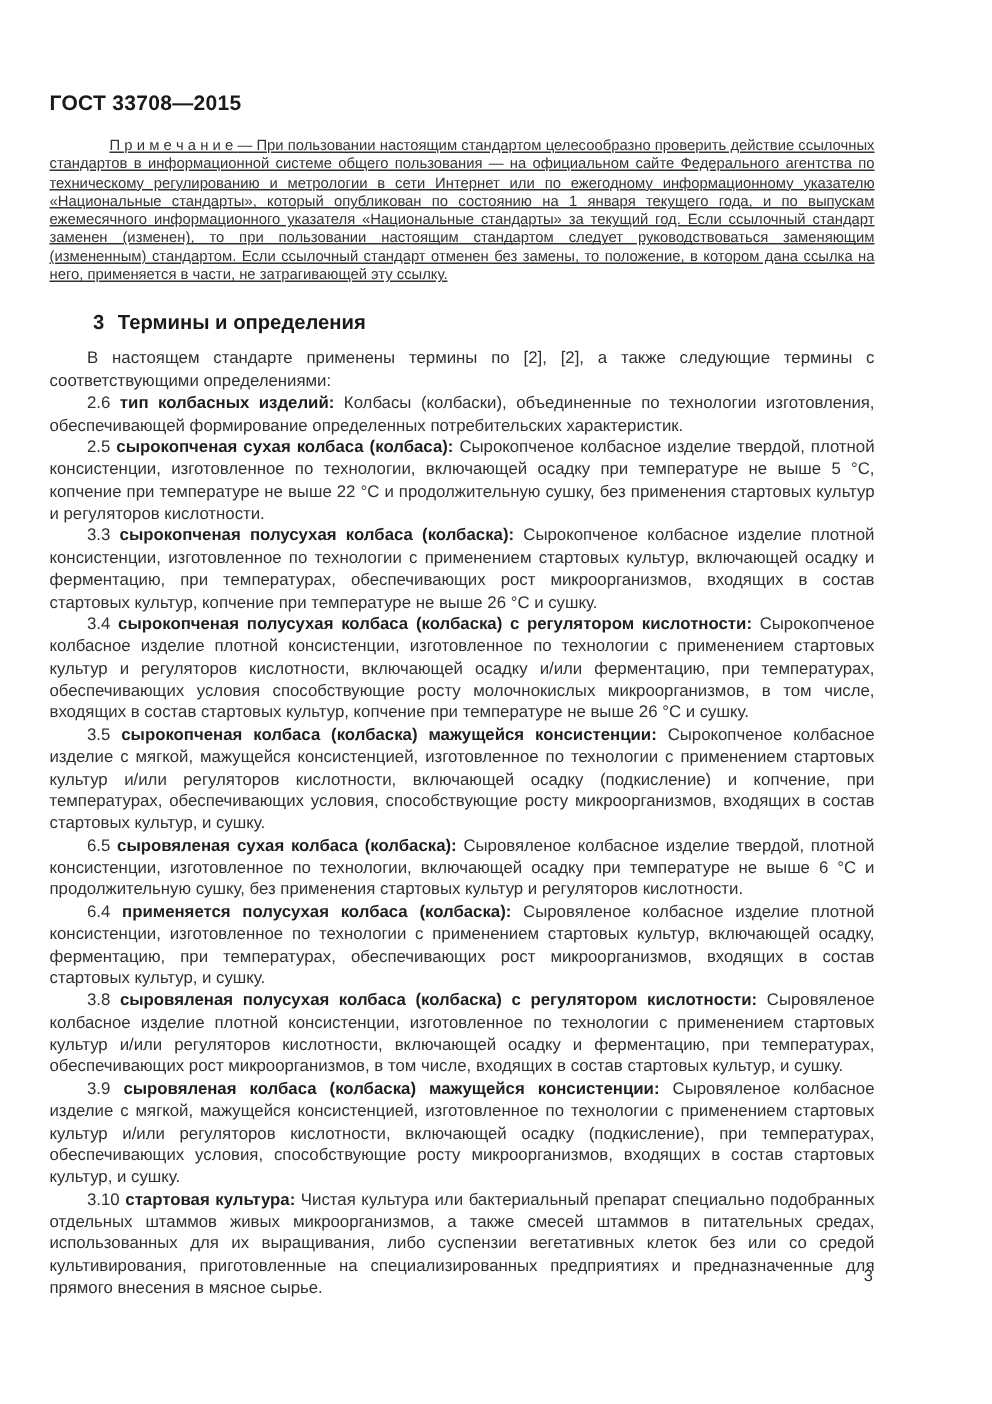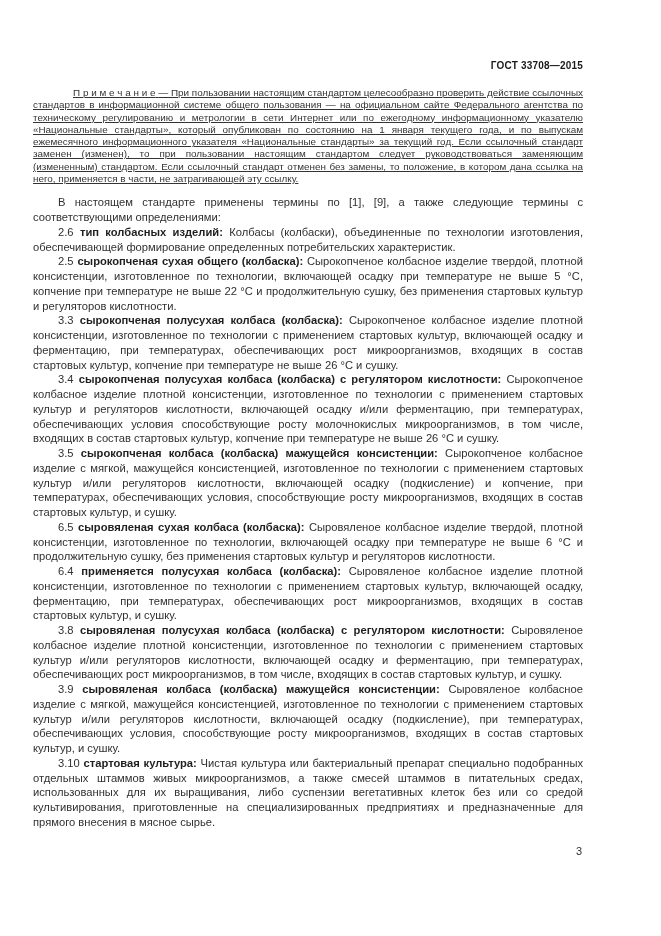--- a/index.html
+++ b/index.html
@@ -13,22 +13,22 @@
     overflow: hidden;
     box-sizing: border-box;
   }
   .content {
     position: absolute;
     left: 33px;
     top: 60px;
     width: 550px;
   }
   .doc-header {
-    text-align: right;
-    font-size: 10px;
+    text-align: left;
+    font-size: 14px;
     font-weight: bold;
     color: #1a1a1a;
     letter-spacing: 0.2px;
   }
   .note {
     margin-top: 16px;
     font-size: 9.9px;
     line-height: 12.3px;
     text-align: justify;
     text-indent: 40px;
@@ -63,26 +63,27 @@
 </head>
 <body>
 
 <div class="page">
   <div class="content">
 
     <div class="doc-header">ГОСТ 33708—2015</div>
 
     <p class="note"><span class="note-label">П р и м е ч а н и е</span> <span>— При пользовании настоящим стандартом целесообразно проверить действие ссылочных стандартов в информационной системе общего пользования — на официальном сайте Федерального агентства по техническому регулированию и метрологии в сети Интернет или по ежегодному информационному указателю «Национальные стандарты», который опубликован по состоянию на 1 января текущего года, и по выпускам ежемесячного информационного указателя «Национальные стандарты» за текущий год. Если ссылочный стандарт заменен (изменен), то при пользовании настоящим стандартом следует руководствоваться заменяющим (измененным) стандартом. Если ссылочный стандарт отменен без замены, то положение, в котором дана ссылка на него, применяется в части, не затрагивающей эту ссылку.</span></p>
 
+    <div class="section-heading"><span class="sec-num">3</span><span>Термины и определения</span></div>
 
-    <p class="body-par">В настоящем стандарте применены термины по [1], [9], а также следующие термины с соответствующими определениями:</p>
+    <p class="body-par">В настоящем стандарте применены термины по [2], [2], а также следующие термины с соответствующими определениями:</p>
 
     <p class="term"><span>2.6</span> <span class="bold">тип колбасных изделий:</span> <span>Колбасы (колбаски), объединенные по технологии изготовления, обеспечивающей формирование определенных потребительских характеристик.</span></p>
 
-    <p class="term"><span>2.5</span> <span class="bold">сырокопченая сухая общего (колбаска):</span> <span>Сырокопченое колбасное изделие твердой, плотной консистенции, изготовленное по технологии, включающей осадку при температуре не выше 5 °С, копчение при температуре не выше 22 °С и продолжительную сушку, без применения стартовых культур и регуляторов кислотности.</span></p>
+    <p class="term"><span>2.5</span> <span class="bold">сырокопченая сухая колбаса (колбаса):</span> <span>Сырокопченое колбасное изделие твердой, плотной консистенции, изготовленное по технологии, включающей осадку при температуре не выше 5 °С, копчение при температуре не выше 22 °С и продолжительную сушку, без применения стартовых культур и регуляторов кислотности.</span></p>
 
     <p class="term"><span>3.3</span> <span class="bold">сырокопченая полусухая колбаса (колбаска):</span> <span>Сырокопченое колбасное изделие плотной консистенции, изготовленное по технологии с применением стартовых культур, включающей осадку и ферментацию, при температурах, обеспечивающих рост микроорганизмов, входящих в состав стартовых культур, копчение при температуре не выше 26 °С и сушку.</span></p>
 
     <p class="term"><span>3.4</span> <span class="bold">сырокопченая полусухая колбаса (колбаска) с регулятором кислотности:</span> <span>Сырокопченое колбасное изделие плотной консистенции, изготовленное по технологии с применением стартовых культур и регуляторов кислотности, включающей осадку и/или ферментацию, при температурах, обеспечивающих условия способствующие росту молочнокислых микроорганизмов, в том числе, входящих в состав стартовых культур, копчение при температуре не выше 26 °С и сушку.</span></p>
 
     <p class="term"><span>3.5</span> <span class="bold">сырокопченая колбаса (колбаска) мажущейся консистенции:</span> <span>Сырокопченое колбасное изделие с мягкой, мажущейся консистенцией, изготовленное по технологии с применением стартовых культур и/или регуляторов кислотности, включающей осадку (подкисление) и копчение, при температурах, обеспечивающих условия, способствующие росту микроорганизмов, входящих в состав стартовых культур, и сушку.</span></p>
 
     <p class="term"><span>6.5</span> <span class="bold">сыровяленая сухая колбаса (колбаска):</span> <span>Сыровяленое колбасное изделие твердой, плотной консистенции, изготовленное по технологии, включающей осадку при температуре не выше 6 °С и продолжительную сушку, без применения стартовых культур и регуляторов кислотности.</span></p>
 
     <p class="term"><span>6.4</span> <span class="bold">применяется полусухая колбаса (колбаска):</span> <span>Сыровяленое колбасное изделие плотной консистенции, изготовленное по технологии с применением стартовых культур, включающей осадку, ферментацию, при температурах, обеспечивающих рост микроорганизмов, входящих в состав стартовых культур, и сушку.</span></p>

